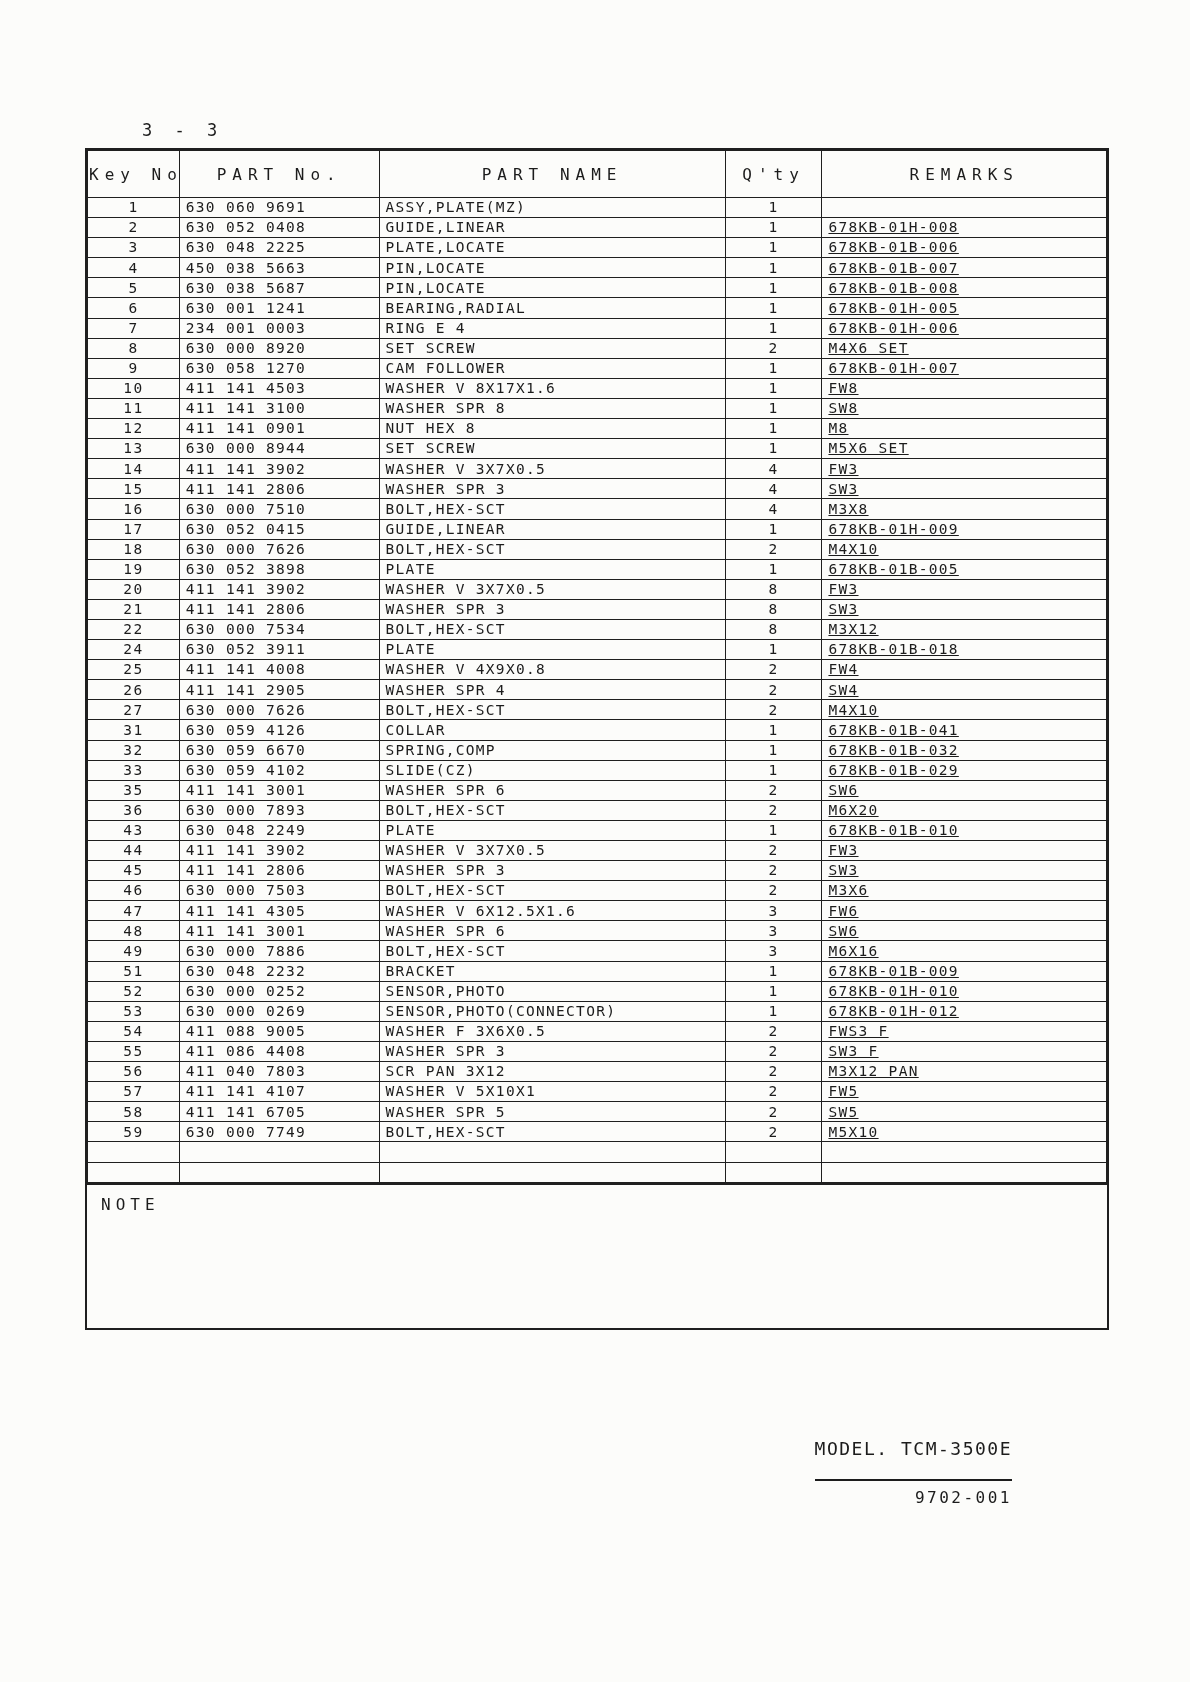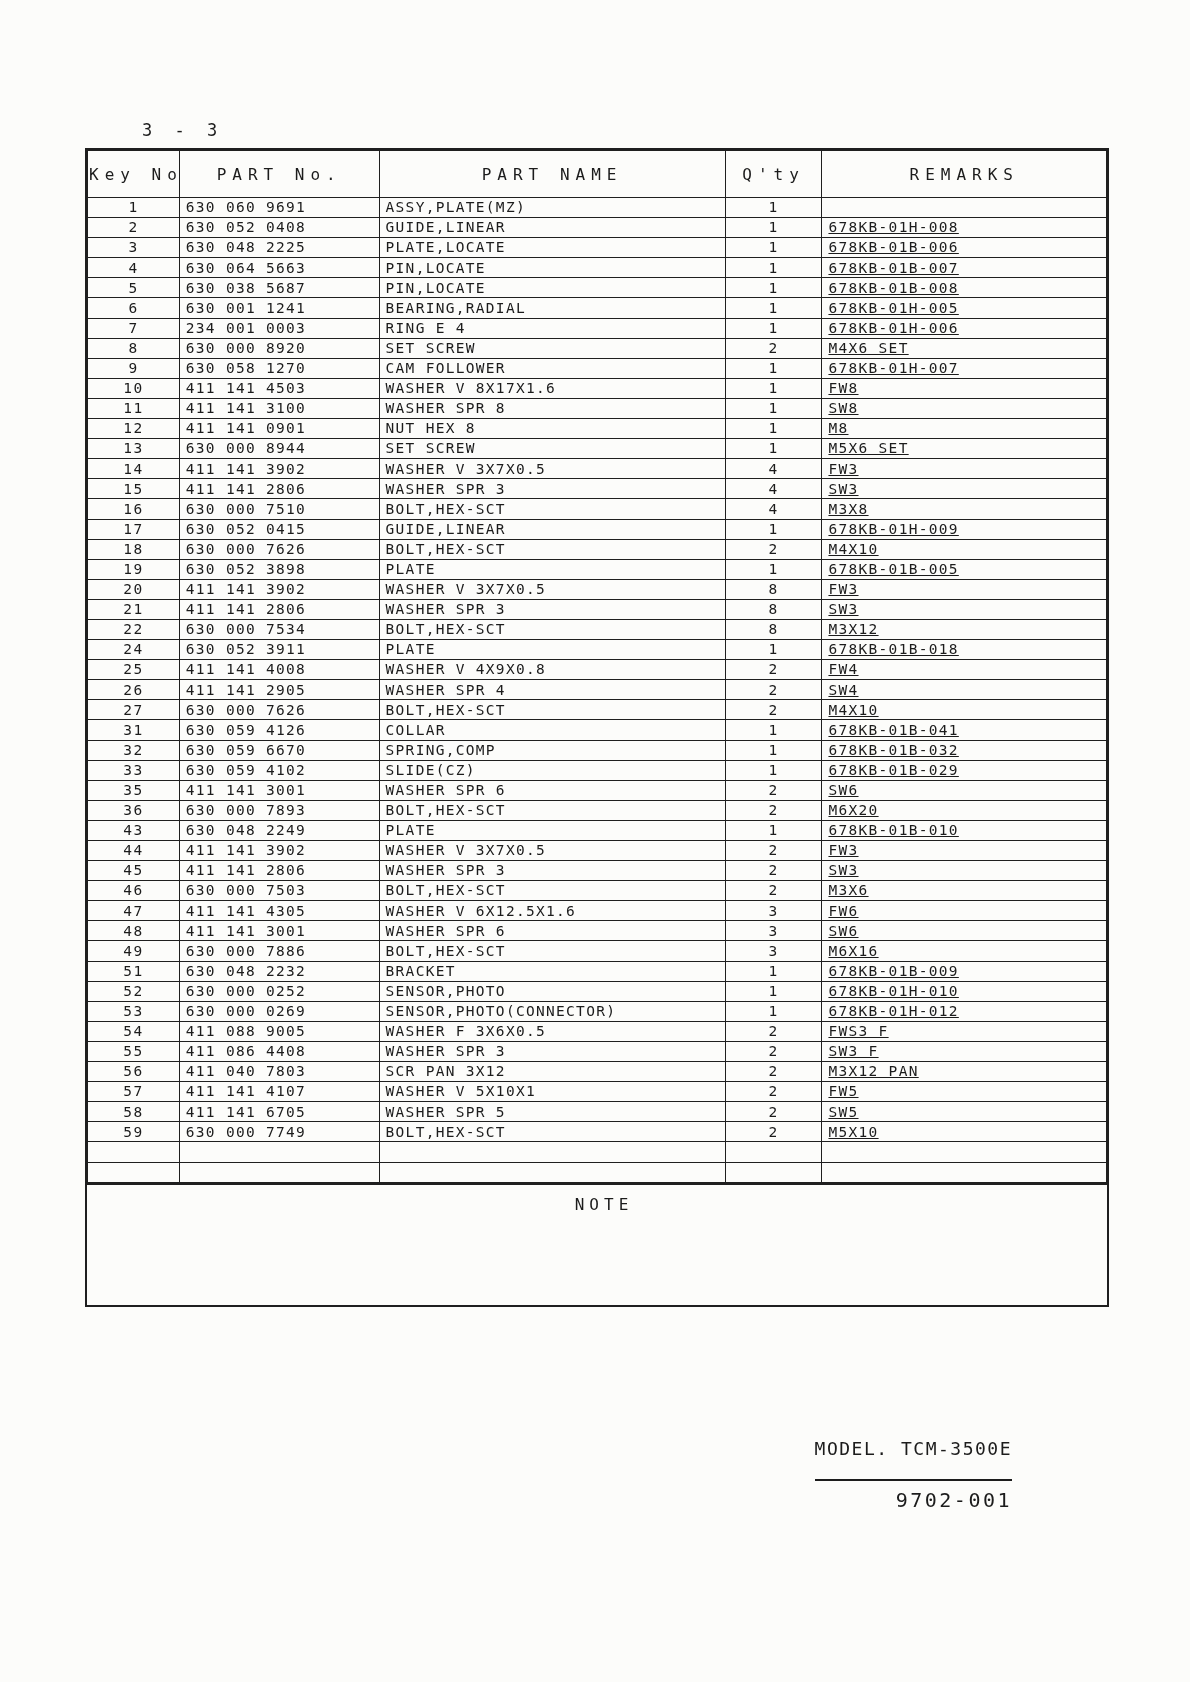--- a/index.html
+++ b/index.html
@@ -59,43 +59,42 @@
     overflow: hidden;
     vertical-align: middle;
   }
   td.c0 { text-align: center; }
   td.c1 { text-align: left; padding-left: 20px; margin-left: 26px; }
   td.c2 { text-align: left; padding-left: 7px; }
   td.c3 { text-align: center; }
   td.c4 { text-align: left; padding-left: 8px; text-decoration: underline; }
   .note-box {
     border-top: 2px solid #1f1f1f;
-    height: 122px;
+    height: 145px;
     padding: 10px 0 0 14px;
     box-sizing: border-box;
     font-size: 16px;
     letter-spacing: 5px;
-    text-align: center;
   }
   .model-block {
     position: absolute;
     right: 178px;
     top: 1438px;
     text-align: right;
   }
   .model-label {
     display: inline-block;
     font-size: 18px;
     letter-spacing: 1.5px;
     border-bottom: 2px solid #1c1c1c;
     padding-bottom: 20px;
   }
   .doc-number {
     margin-top: 7px;
-    font-size: 20px;
+    font-size: 16px;
     letter-spacing: 2.5px;
   }
 </style>
 </head>
 <body>
 
 <div class="page-number">3 - 3</div>
 
 <div class="table-wrap">
   <table class="parts">
@@ -132,21 +131,21 @@
         </tr>
         <tr>
           <td class="c0">3</td>
           <td class="c1">630 048 2225</td>
           <td class="c2">PLATE,LOCATE</td>
           <td class="c3">1</td>
           <td class="c4">678KB-01B-006</td>
         </tr>
         <tr>
           <td class="c0">4</td>
-          <td class="c1">630 064 5663</td>
+          <td class="c1">450 038 5663</td>
           <td class="c2">PIN,LOCATE</td>
           <td class="c3">1</td>
           <td class="c4">678KB-01B-007</td>
         </tr>
         <tr>
           <td class="c0">5</td>
           <td class="c1">630 038 5687</td>
           <td class="c2">PIN,LOCATE</td>
           <td class="c3">1</td>
           <td class="c4">678KB-01B-008</td>

